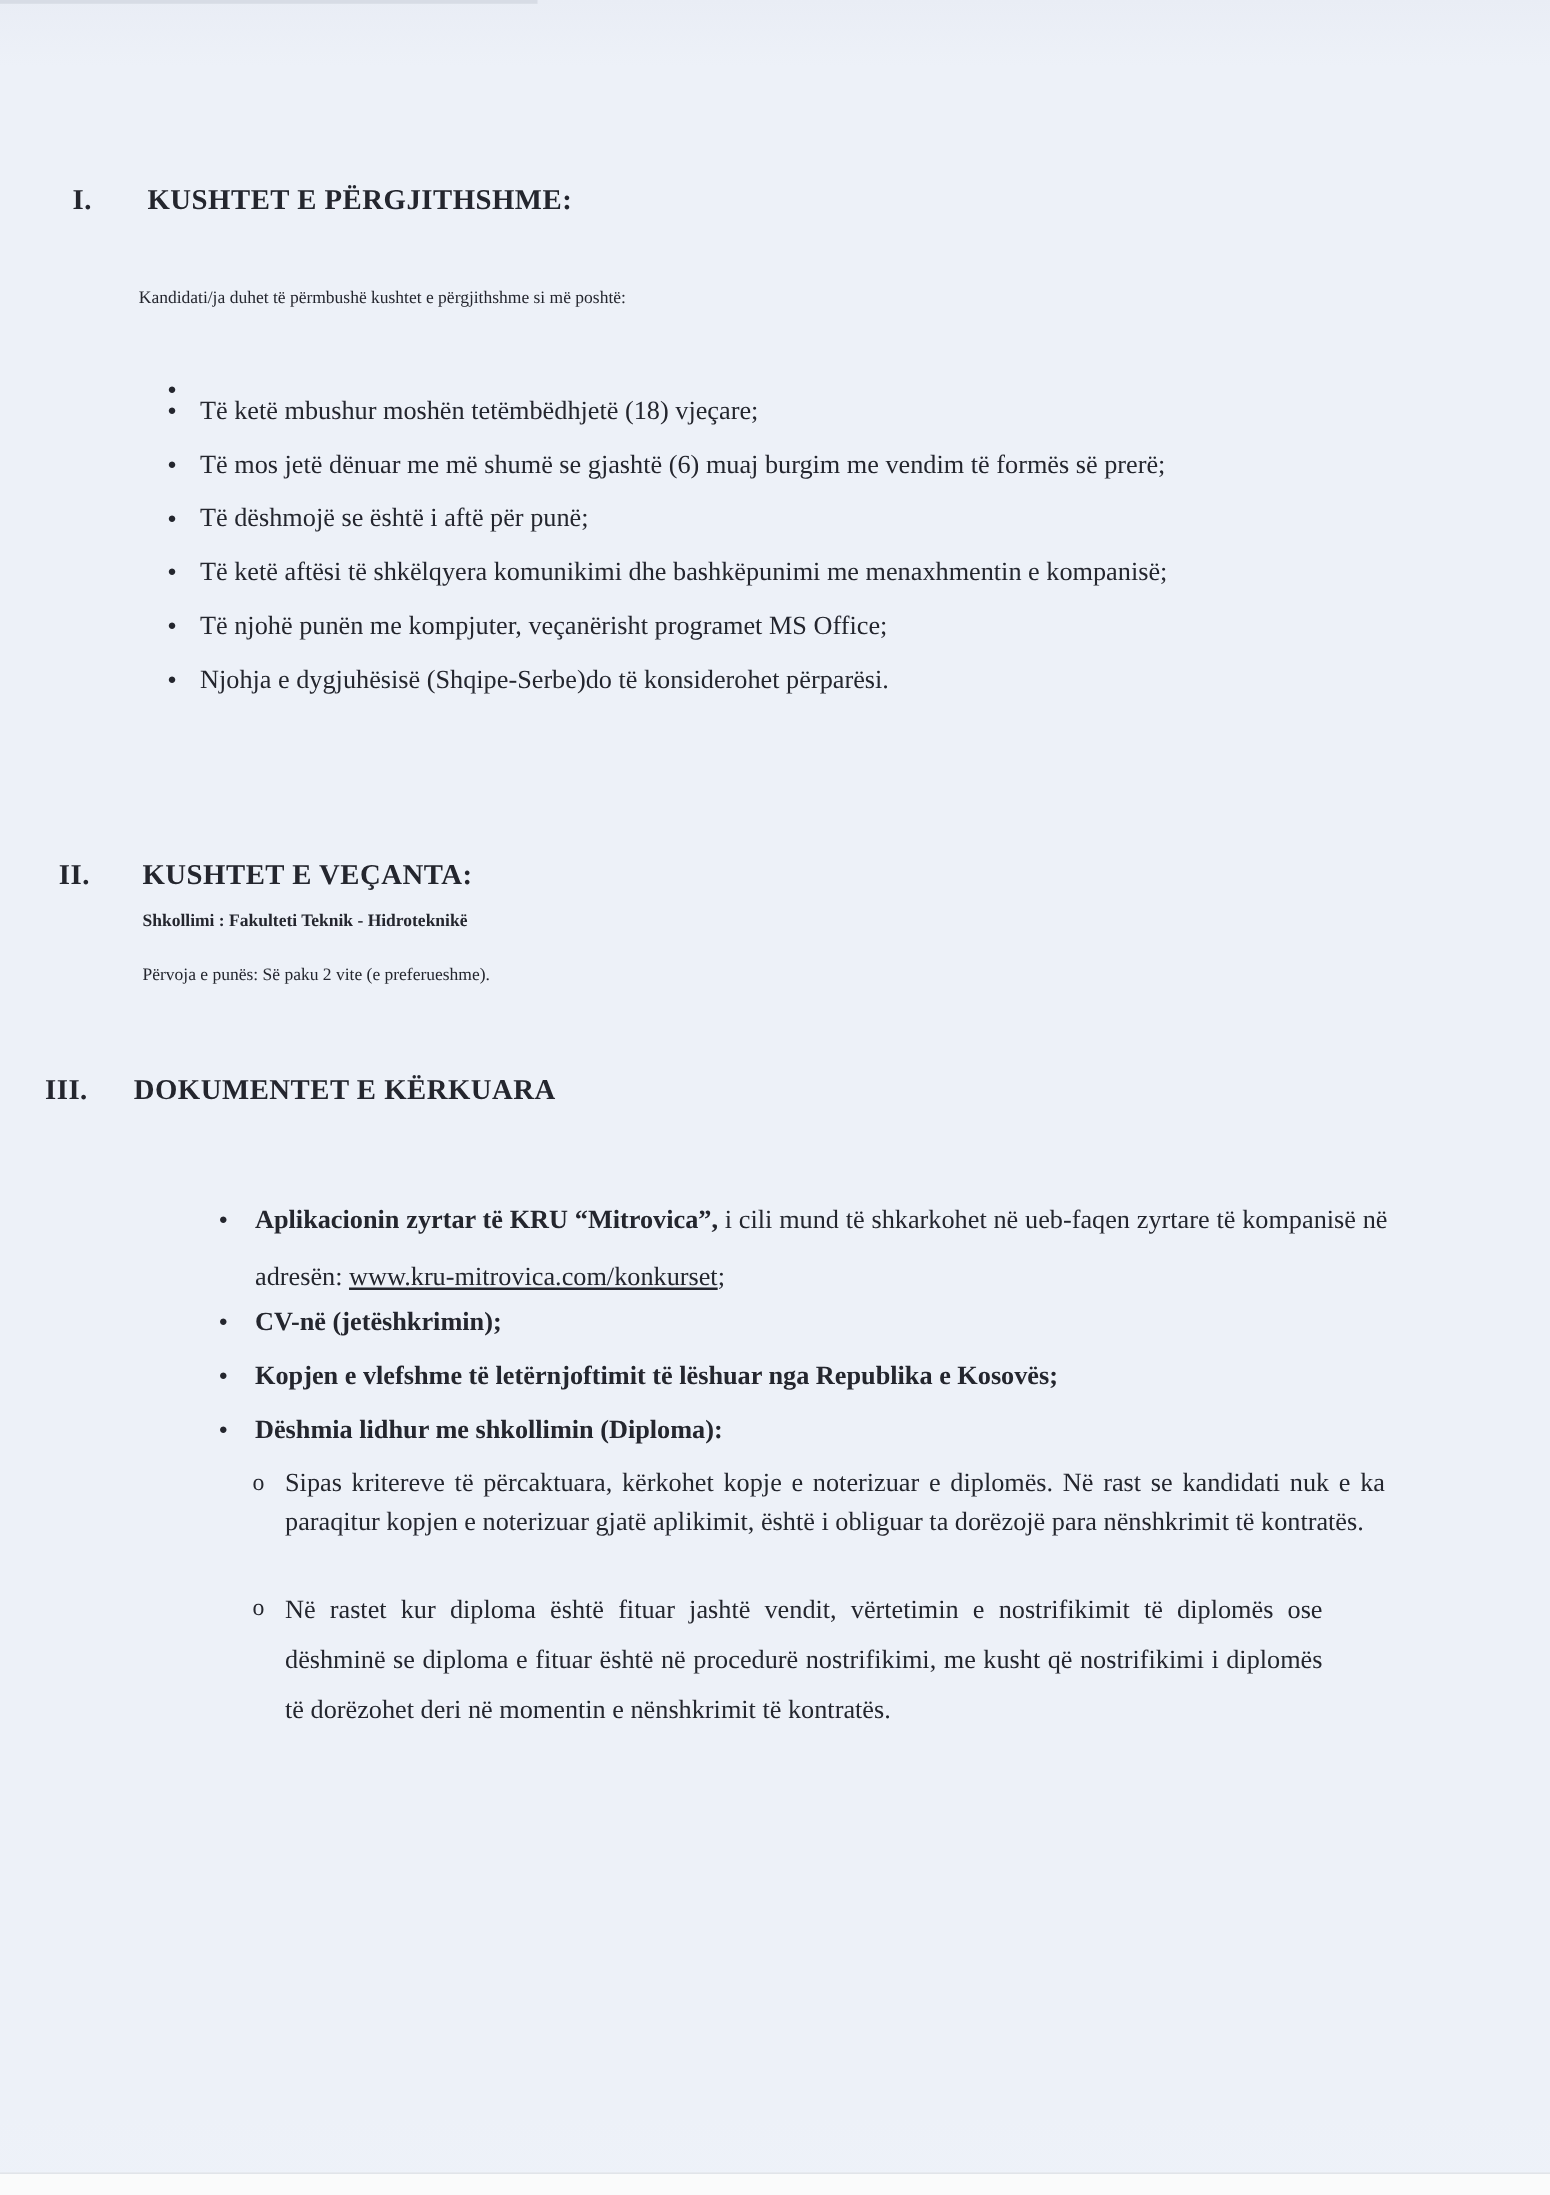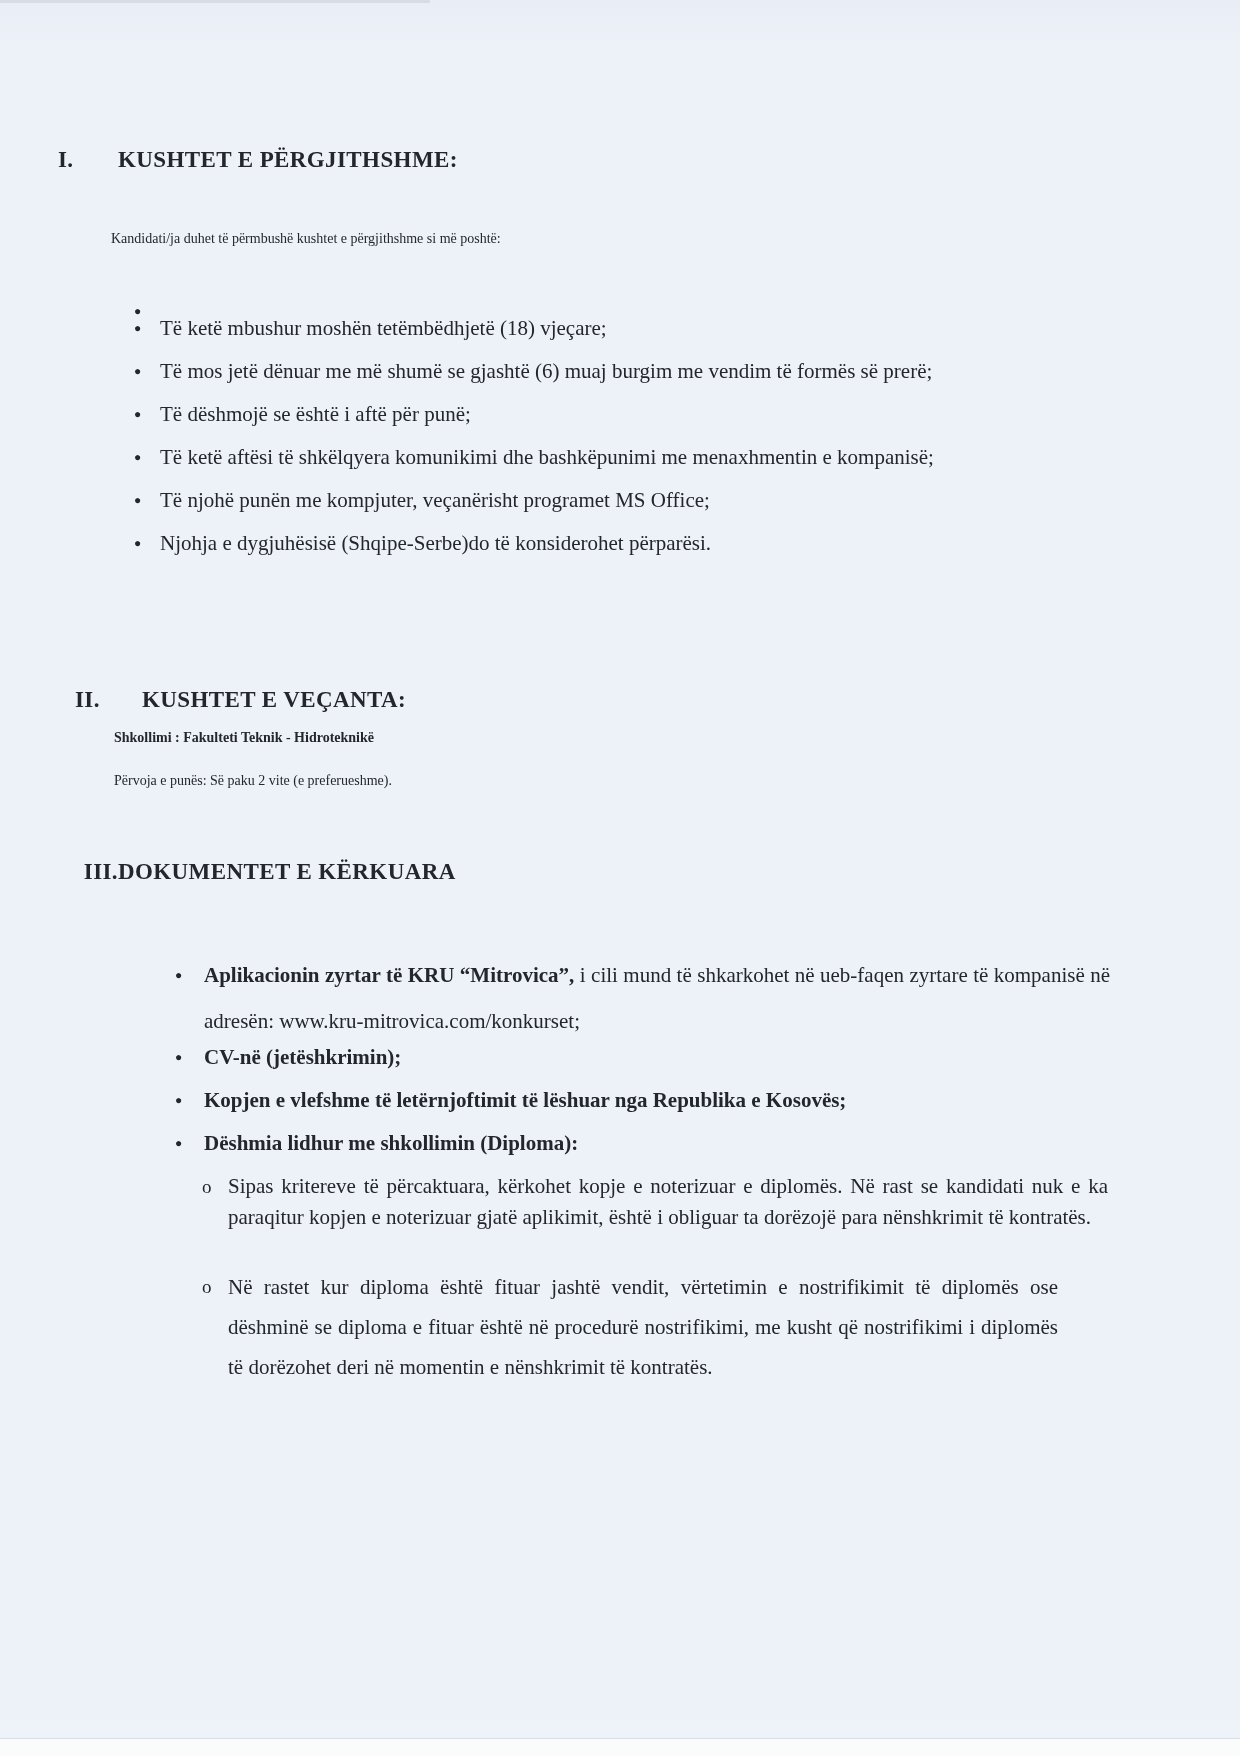--- a/index.html
+++ b/index.html
@@ -26,22 +26,22 @@
     position: absolute;
     display: flex;
     font-weight: bold;
     font-size: 23px;
     letter-spacing: .4px;
     white-space: nowrap;
   }
   #h1 { top: 147px; left: 58px; }
   #h1 .num { width: 60px; }
   #h2 { top: 687px; left: 47px; }
-  #h2 .num { width: 67px; margin-left: 28px; }
-  #h3 { top: 859px; left: 47px; text-align: right; }
+  #h2 .num { width: 67px; }
+  #h3 { top: 859px; left: 36px; }
   #h3 .num { width: 71px; }
 
   .body-line { position: absolute; font-size: 14px; white-space: nowrap; }
   #intro1 { top: 231px; left: 111px; }
   #edu    { top: 730px; left: 114px; font-weight: bold; }
   #exp    { top: 773px; left: 114px; font-weight: normal; }
   #intro3 { top: 918px; left: 114px; }
 
   ul.gen {
     position: absolute; top: 298px; left: 160px;
@@ -66,21 +66,21 @@
     font-size: 21px;
     text-align: justify;
   }
   .db .marker { left: -29px; }
   #db1 { top: 952px; line-height: 46px; }
   #db1 .marker { top: 15px; }
   #db2 { top: 1044px; line-height: 26px; }
   #db3 { top: 1087px; line-height: 26px; }
   #db4 { top: 1130px; line-height: 26px; }
   .db .b { font-weight: bold; }
-  .link { cursor: pointer; }
+  .link { text-decoration: underline; cursor: pointer; }
 
   .ob {
     position: absolute;
     left: 228px;
     font-size: 21px;
     text-align: justify;
   }
   .ob .o-marker {
     position: absolute;
     left: -26px; top: 0;

